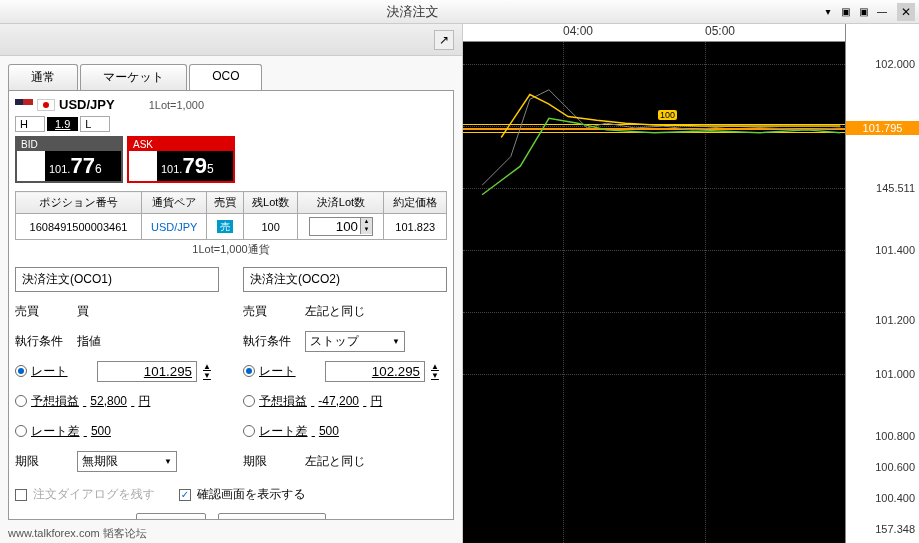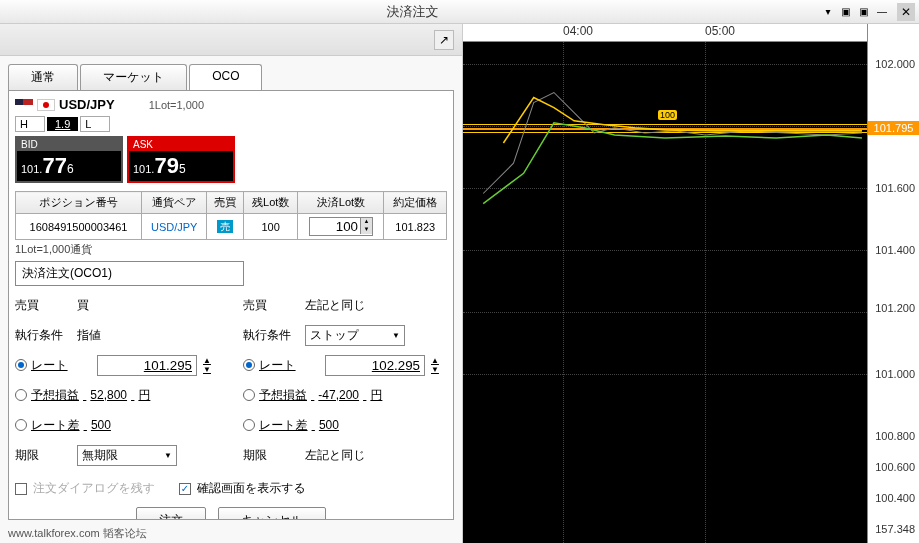--- a/index.html
+++ b/index.html
@@ -25,29 +25,29 @@
 .pair-name { font-weight: bold; font-size: 13px; }
 .lot-info { margin-left: 30px; font-size: 11px; color: #555; }
 .hl-row { display: flex; align-items: center; gap: 2px; margin-bottom: 4px; }
 .hl-row .hl-label { width: 30px; border: 1px solid #aaa; padding: 1px 4px; background: #fff; font-size: 11px; }
 .hl-spread { background: #000; color: #fff; padding: 1px 8px; font-size: 11px; text-decoration: underline; }
 .prices { display: flex; gap: 4px; margin-bottom: 8px; }
 .price-box { border: 2px solid #555; width: 108px; }
 .price-box.ask { border-color: #d00; }
 .price-label { background: #555; color: #fff; font-size: 10px; padding: 1px 4px; }
 .price-box.ask .price-label { background: #d00; }
-.price-val { background: #000; color: #fff; font-size: 11px; padding: 2px 4px; display: flex; align-items: baseline; }
+.price-val { background: #000; color: #fff; font-size: 11px; padding: 2px 4px; display: flex; align-items: baseline; margin-left: 28px; }
 .price-big { font-size: 22px; font-weight: bold; }
 .price-sup { font-size: 12px; vertical-align: super; }
 .pos-table { width: 100%; border-collapse: collapse; margin-bottom: 2px; }
 .pos-table th, .pos-table td { border: 1px solid #aaa; padding: 3px 4px; text-align: center; font-size: 11px; background: #fff; }
 .pos-table th { background: linear-gradient(#f8f8f8,#e8e8e8); font-weight: normal; }
 .pos-table td.pair-link { color: #06c; }
 .sell-badge { background: #09c; color: #fff; padding: 1px 3px; font-size: 10px; }
-.lot-footer { text-align: left; font-size: 11px; color: #444; margin-bottom: 4px; }
+.lot-footer { text-align: center; font-size: 11px; color: #444; margin-bottom: 10px; }
 .oco-row { display: flex; gap: 24px; margin-bottom: 8px; }
 .oco-input { border: 1px solid #888; padding: 3px 6px; width: 229px; background: #fff; }
 .form-grid { display: flex; gap: 24px; }
 .form-col { flex: 1; }
 .form-row { display: flex; align-items: center; margin-bottom: 8px; min-height: 22px; }
 .form-label { width: 62px; font-size: 12px; }
 .form-val { font-size: 12px; }
 .select { border: 1px solid #888; padding: 1px 4px; background: #fff; width: 100px; display: flex; justify-content: space-between; align-items: center; cursor: pointer; }
 .select-arrow { font-size: 8px; }
 .num-input { border: 1px solid #888; padding: 2px 4px; width: 100px; text-align: right; background: #fff; }
@@ -62,21 +62,21 @@
 .right-panel { flex: 1; background: #fff; display: flex; }
 .chart-area { flex: 1; background: #000; position: relative; overflow: hidden; }
 .time-axis { position: absolute; top: 0; left: 0; right: 0; height: 18px; background: #fff; border-bottom: 1px solid #888; display: flex; color: #333; font-size: 12px; }
 .time-axis span { position: absolute; }
 .grid-v { position: absolute; top: 18px; bottom: 0; width: 0; border-left: 1px dotted #444; }
 .grid-h { position: absolute; left: 0; right: 0; height: 0; border-top: 1px dotted #444; }
 .price-line { position: absolute; left: 0; right: 0; height: 2px; background: #ff9800; }
 .price-line-thin { position: absolute; left: 0; right: 0; height: 0; border-top: 1px solid #ffcc00; }
 .chart-path { position: absolute; top: 18px; left: 0; right: 0; bottom: 0; }
 .indicator { position: absolute; background: #ffcc00; color: #000; font-size: 9px; padding: 0 2px; border-radius: 2px; }
-.y-axis { width: 52px; background: #fff; border-left: 1px solid #888; position: relative; }
+.y-axis { width: 74px; background: #fff; border-left: 1px solid #888; position: relative; }
 .y-tick { position: absolute; right: 4px; font-size: 11px; color: #333; transform: translateY(-50%); }
 .y-current { position: absolute; right: 0; left: 0; background: #ff9800; color: #fff; font-size: 11px; text-align: center; padding: 1px 0; transform: translateY(-50%); }
 .spinner { display: inline-flex; border: 1px solid #888; }
 .spinner input { border: none; width: 50px; text-align: right; padding: 1px 2px; }
 .spinner-btns { display: flex; flex-direction: column; }
 .spinner-btns span { width: 12px; height: 8px; background: #e0e0e0; border-left: 1px solid #888; font-size: 6px; text-align: center; cursor: pointer; }
 </style>
 </head>
 <body>
 
@@ -156,20 +156,21 @@
             </div>
           </td>
           <td>101.823</td>
         </tr>
       </tbody>
         </table>
       <div class="lot-footer">1Lot=1,000通貨</div>
 
       <div class="oco-row">
         <div class="oco-input">決済注文(OCO1)</div>
+        <div class="oco-input">決済注文(OCO2)</div>
       </div>
 
       <div class="form-grid">
         <div class="form-col">
           <div class="form-row">
               <span class="form-label">売買</span>
               <span class="form-val">買</span>
             </div>
           <div class="form-row">
               <span class="form-label">執行条件</span>
@@ -254,23 +255,23 @@
       <svg class="chart-path" viewBox="0 0 400 500" preserveAspectRatio="none">
         <polyline points="20,150 50,120 70,60 90,50 110,70 130,90 150,85 180,90 210,88 240,92 280,88 320,90 360,92 395,90" stroke="#888" stroke-width="1" fill="none"></polyline>
         <polyline points="40,100 70,55 90,65 110,78 140,82 170,85 200,87 250,88 300,88 350,88 395,88" stroke="#ffcc00" stroke-width="1.5" fill="none"></polyline>
         <polyline points="20,160 60,130 90,80 120,85 150,92 200,95 260,93 310,95 360,92 395,95" stroke="#6c3" stroke-width="1.5" fill="none"></polyline>
       </svg>
       <div class="indicator" style="left:195px;top:86px">100</div>
     </div>
     <div class="y-axis">
       <div class="y-tick" style="top:40px">102.000</div>
       <div class="y-current" style="top:104px">101.795</div>
-      <div class="y-tick" style="top:164px">101.600</div>
+      <div class="y-tick" style="top:164px">145.511</div>
       <div class="y-tick" style="top:226px">101.400</div>
-      <div class="y-tick" style="top:284px">101.200</div>
+      <div class="y-tick" style="top:296px">101.200</div>
       <div class="y-tick" style="top:350px">101.000</div>
       <div class="y-tick" style="top:412px">100.800</div>
       <div class="y-tick" style="top:443px">100.600</div>
       <div class="y-tick" style="top:474px">100.400</div>
       <div class="y-tick" style="top:505px">157.348</div>
 
     </div>
   </div>
 </div>
 

